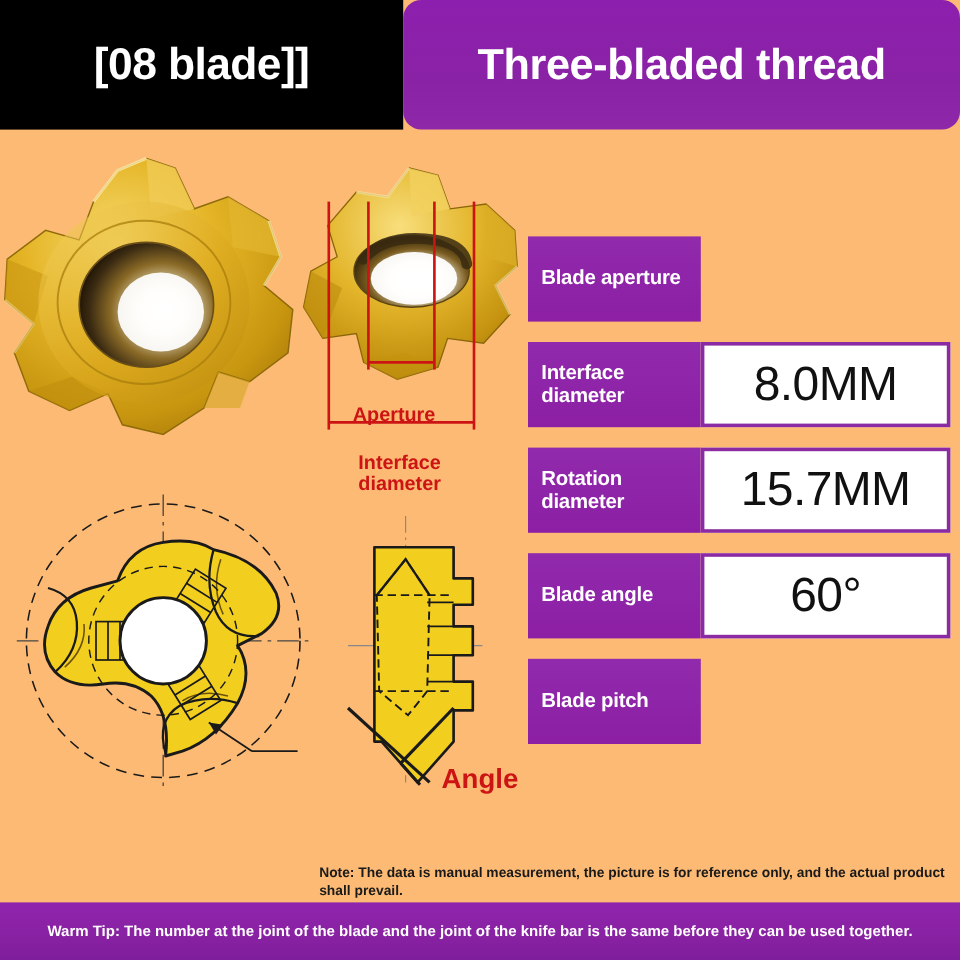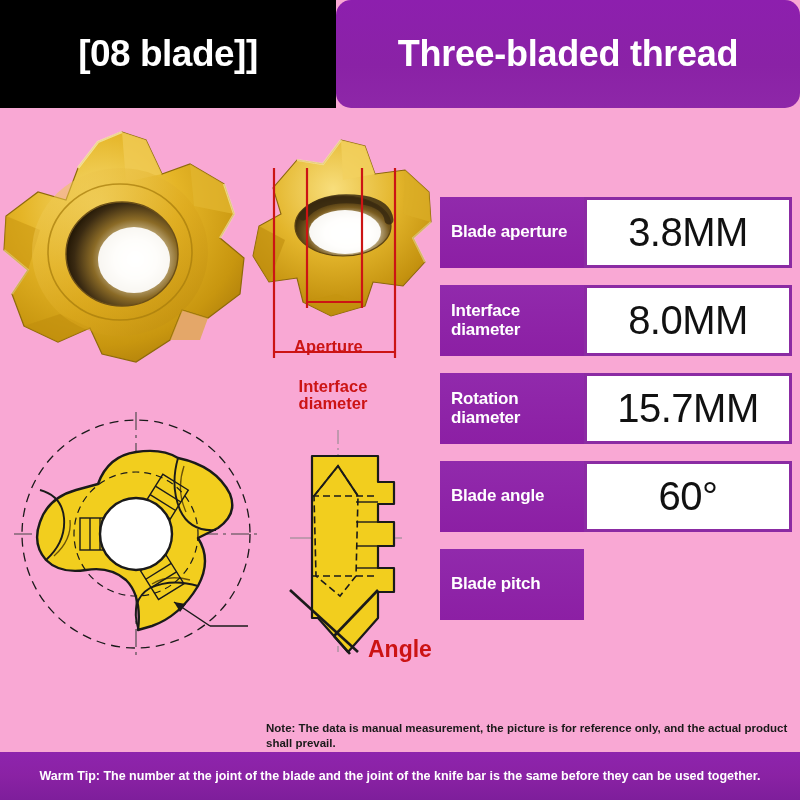--- a/index.html
+++ b/index.html
@@ -9,21 +9,21 @@
     height: 800px;
     overflow: hidden;
     background: #ffffff;
     font-family: "Liberation Sans", sans-serif;
   }
 
   #page {
     position: relative;
     width: 800px;
     height: 800px;
-    background: #f9a8d4;
+    background: #fdba74;
   }
 
   
   .header {
     position: absolute;
     left: 0; top: 0;
     width: 800px; height: 108px;
     display: flex;
   }
   .header-left {
@@ -361,21 +361,20 @@
       <line x1="52" y1="210" x2="68" y2="228" stroke="#1A1A1A" stroke-width="2.6"></line>
     </svg>
   </div>
 
   <div class="ann-label ann-angle">Angle</div>
 
   <div class="spec-table">
 
     <div class="spec-row">
       <div class="spec-label">Blade aperture</div>
-      <div class="spec-value">3.8MM</div>
     </div>
 
     <div class="spec-row">
       <div class="spec-label">
         <span>
           <span>Interface</span><br>
           <span>diameter</span>
         </span>
       </div>
       <div class="spec-value">8.0MM</div>

